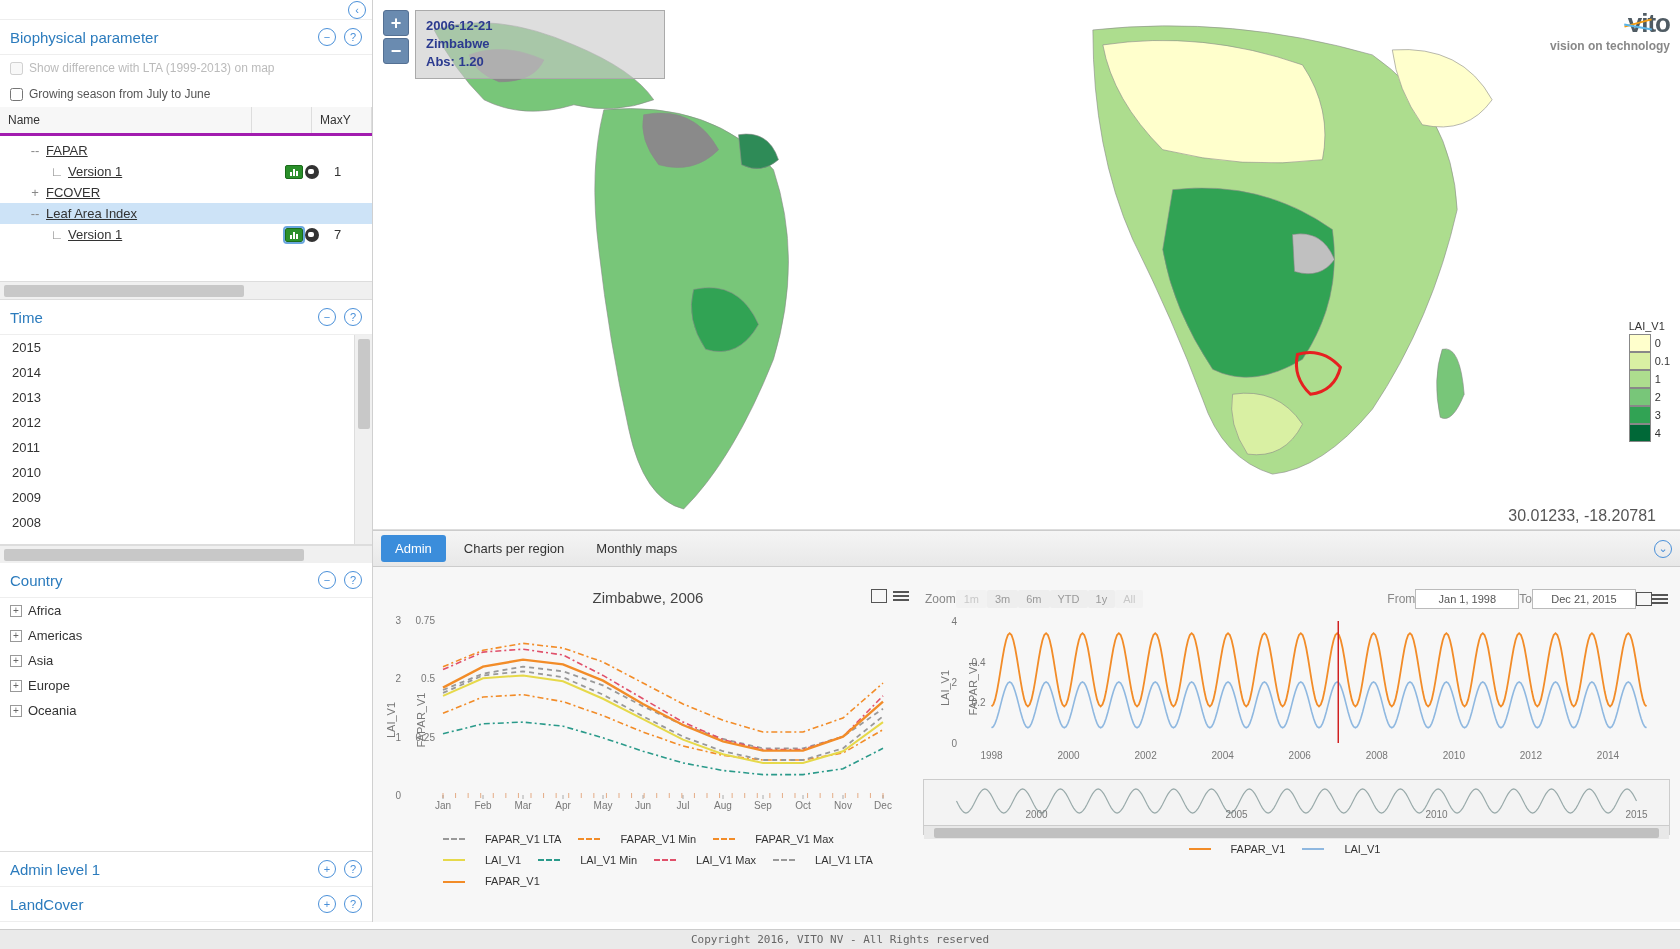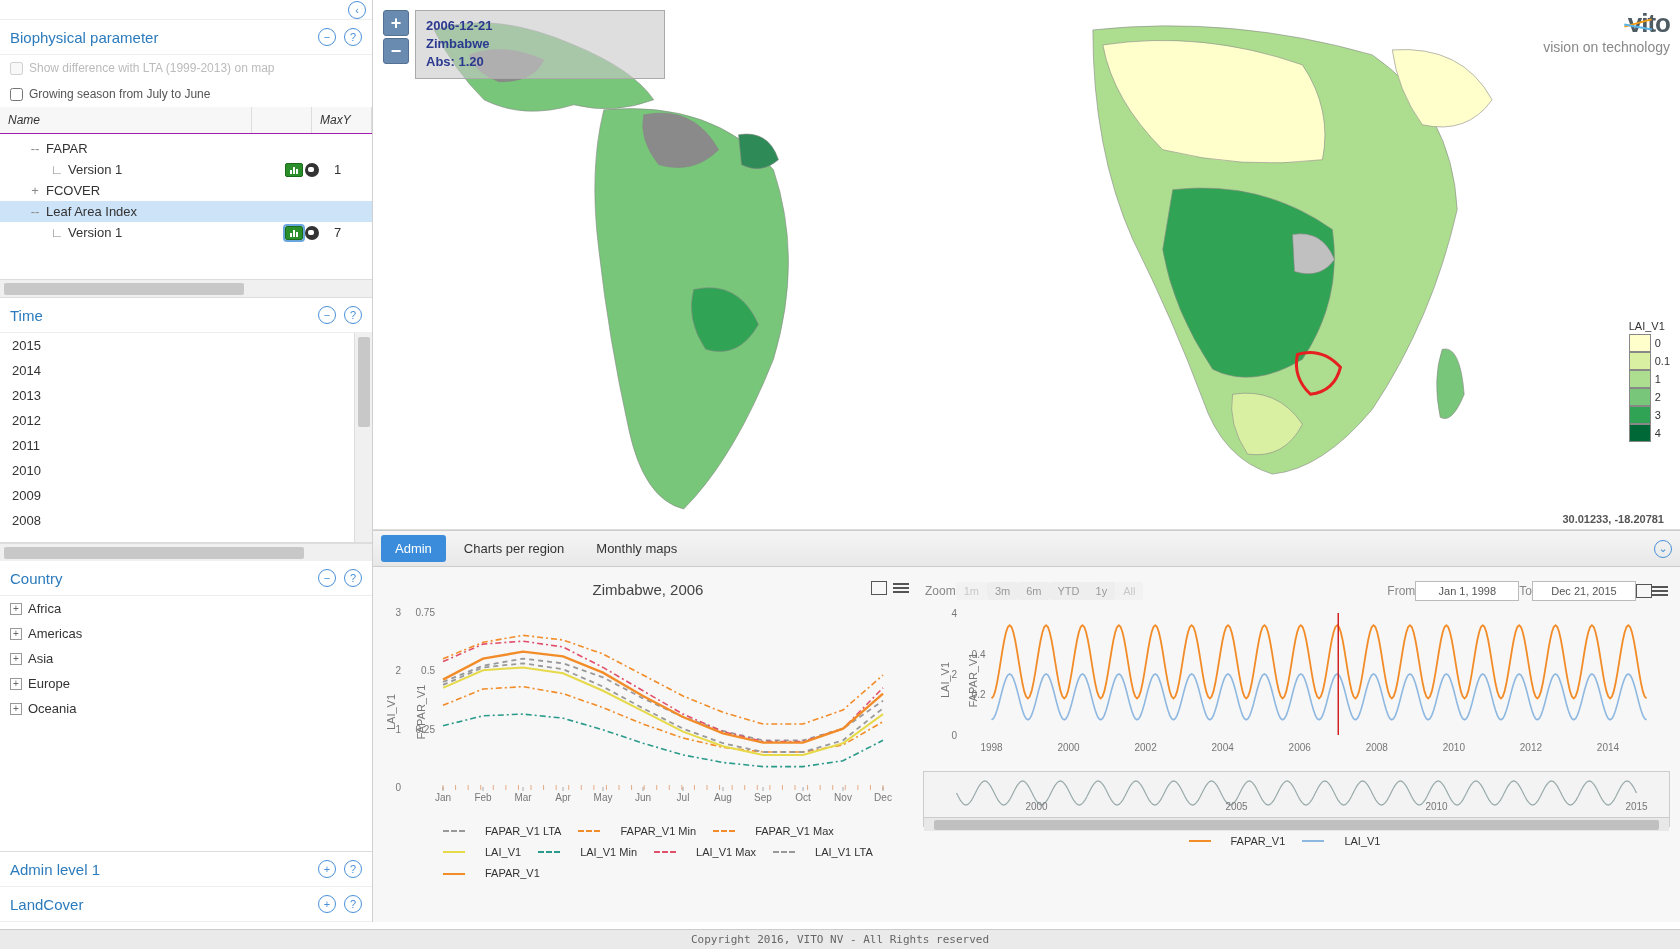--- a/index.html
+++ b/index.html
@@ -11,32 +11,32 @@
 .circle-btn { width: 18px; height: 18px; border: 1.5px solid #4a90d9; border-radius: 50%; display: inline-flex; align-items: center; justify-content: center; color: #4a90d9; font-size: 11px; margin-left: 4px; cursor: pointer; }
 
 .panel-header { padding: 8px 10px; color: #2b7bbd; font-size: 15px; display: flex; justify-content: space-between; align-items: center; border-bottom: 1px solid #eee; }
 .panel-header .ctrls { display: flex; gap: 4px; }
 .panel-body { overflow: auto; border-bottom: 1px solid #ddd; }
 
 .checkbox-row { padding: 6px 10px; display: flex; align-items: center; gap: 6px; color: #555; }
 .checkbox-row.disabled { color: #bbb; }
 .checkbox-row input { width: 13px; height: 13px; }
 
-.grid-header { display: flex; border-bottom: 1px solid #a21caf; background: #f7f7f7; font-size: 12px; font-style: italic; }
+.grid-header { display: flex; border-bottom: 3px solid #a21caf; background: #f7f7f7; font-size: 12px; }
 .grid-header .col { padding: 6px 8px; border-right: 1px solid #ddd; }
 .col-name { flex: 1; }
 .col-icon { width: 60px; }
 .col-maxy { width: 60px; }
 
 .tree { padding: 4px 0; height: 145px; overflow-y: auto; position: relative; }
 .tree-row { display: flex; align-items: center; padding: 3px 6px; font-size: 13px; }
 .tree-row.selected { background: #cde3f7; }
 .tree-row .indent { display: inline-block; }
 .tree-row .expander { width: 14px; text-align: center; color: #888; cursor: pointer; }
-.tree-row .label { flex: 1; padding-left: 4px; }
+.tree-row .label { flex: 1; padding-left: 4px; text-decoration: underline; }
 .tree-row .icons { width: 48px; display: flex; gap: 2px; justify-content: center; }
 .tree-row .maxy { width: 40px; text-align: left; padding-left: 8px; }
 .icon-box { width: 18px; height: 14px; background: #2a8f2a; border: 1px solid #1a6b1a; border-radius: 2px; display: inline-flex; align-items: center; justify-content: center; }
 .icon-box.selected-ring { outline: 2px solid #6aa6de; }
 .icon-box .bars { display: flex; gap: 1px; align-items: flex-end; height: 8px; }
 .icon-box .bars span { width: 2px; background: #fff; }
 .globe-icn { width: 14px; height: 14px; border-radius: 50%; background: #333; display: inline-block; position: relative; }
 .globe-icn::after { content: ""; position: absolute; width: 6px; height: 5px; background: #fff; border-radius: 2px; top: 4px; left: 3px; }
 
 .hscroll { height: 18px; background: #f0f0f0; border-top: 1px solid #ddd; position: relative; }
@@ -59,40 +59,40 @@
 .zoom-ctrl { position: absolute; left: 10px; top: 10px; z-index: 10; }
 .zoom-btn { width: 26px; height: 26px; background: #6a8bb0; color: #fff; border: 1px solid #547093; border-radius: 3px; display: flex; align-items: center; justify-content: center; font-size: 18px; font-weight: bold; margin-bottom: 2px; cursor: pointer; }
 
 .info-box { position: absolute; left: 42px; top: 10px; background: rgba(200,200,200,0.6); border: 1px solid #aaa; padding: 6px 10px; z-index: 10; color: #2b3a8f; font-weight: bold; font-size: 13px; line-height: 1.4; width: 250px; }
 
 .logo { position: absolute; right: 10px; top: 8px; z-index: 10; text-align: right; }
 .logo-mark { font-size: 26px; font-weight: bold; color: #4f5b63; letter-spacing: -1px; display: flex; align-items: center; justify-content: flex-end; gap: 4px; }
 .logo-swoosh { width: 28px; height: 20px; position: relative; }
 .logo-swoosh::before { content: ""; position: absolute; width: 28px; height: 2px; background: #f39c12; transform: rotate(-15deg); top: 8px; }
 .logo-swoosh::after { content: ""; position: absolute; width: 28px; height: 2px; background: #5bb5e8; transform: rotate(10deg); top: 12px; }
-.logo-tag { font-size: 14px; color: #888; }
-
-.coords { position: absolute; right: 16px; bottom: 4px; font-size: 11px; color: #555; z-index: 10; font-weight: bold; }
+.logo-tag { font-size: 12px; color: #888; font-weight: bold; }
+
+.coords { position: absolute; right: 24px; bottom: 4px; font-size: 16px; color: #555; z-index: 10; }
 
 .map-svg { width: 100%; height: 100%; }
 
 .legend-box { position: absolute; right: 10px; top: 320px; font-size: 11px; z-index: 10; }
 .legend-box .lt { margin-bottom: 2px; color: #333; }
 .legend-box .lr { display: flex; align-items: center; gap: 4px; }
 .legend-box .sw { width: 22px; height: 18px; border: 1px solid #888; }
 
 
 .bottom { flex: 1; background: #f7f7f7; display: flex; flex-direction: column; border-top: 1px solid #ccc; }
 .tabbar { display: flex; align-items: center; background: linear-gradient(#f5f5f5,#e8e8e8); border-bottom: 1px solid #ccc; padding: 4px 8px; gap: 4px; }
 .tab { padding: 6px 14px; border-radius: 3px; cursor: pointer; font-size: 13px; }
 .tab.active { background: #3b8ddb; color: #fff; }
 .tab:not(.active) { color: #333; }
 .tabbar-spacer { flex: 1; }
 
-.charts-row { flex: 1; display: flex; padding: 10px 10px; gap: 10px; }
+.charts-row { flex: 1; display: flex; padding: 18px 10px; gap: 10px; }
 .chart-left { width: 530px; display: flex; flex-direction: column; }
 .chart-right { flex: 1; display: flex; flex-direction: column; }
 
 .chart-title { text-align: center; font-size: 15px; color: #444; padding: 4px; }
 .chart-toolbar { position: absolute; right: 4px; top: 4px; display: flex; gap: 6px; }
 .tb-icon { width: 16px; height: 14px; border: 1.5px solid #555; cursor: pointer; }
 .tb-menu { width: 16px; cursor: pointer; display: flex; flex-direction: column; gap: 2px; justify-content: center; }
 .tb-menu span { height: 2px; background: #555; }
 
 .chart-canvas { position: relative; }

